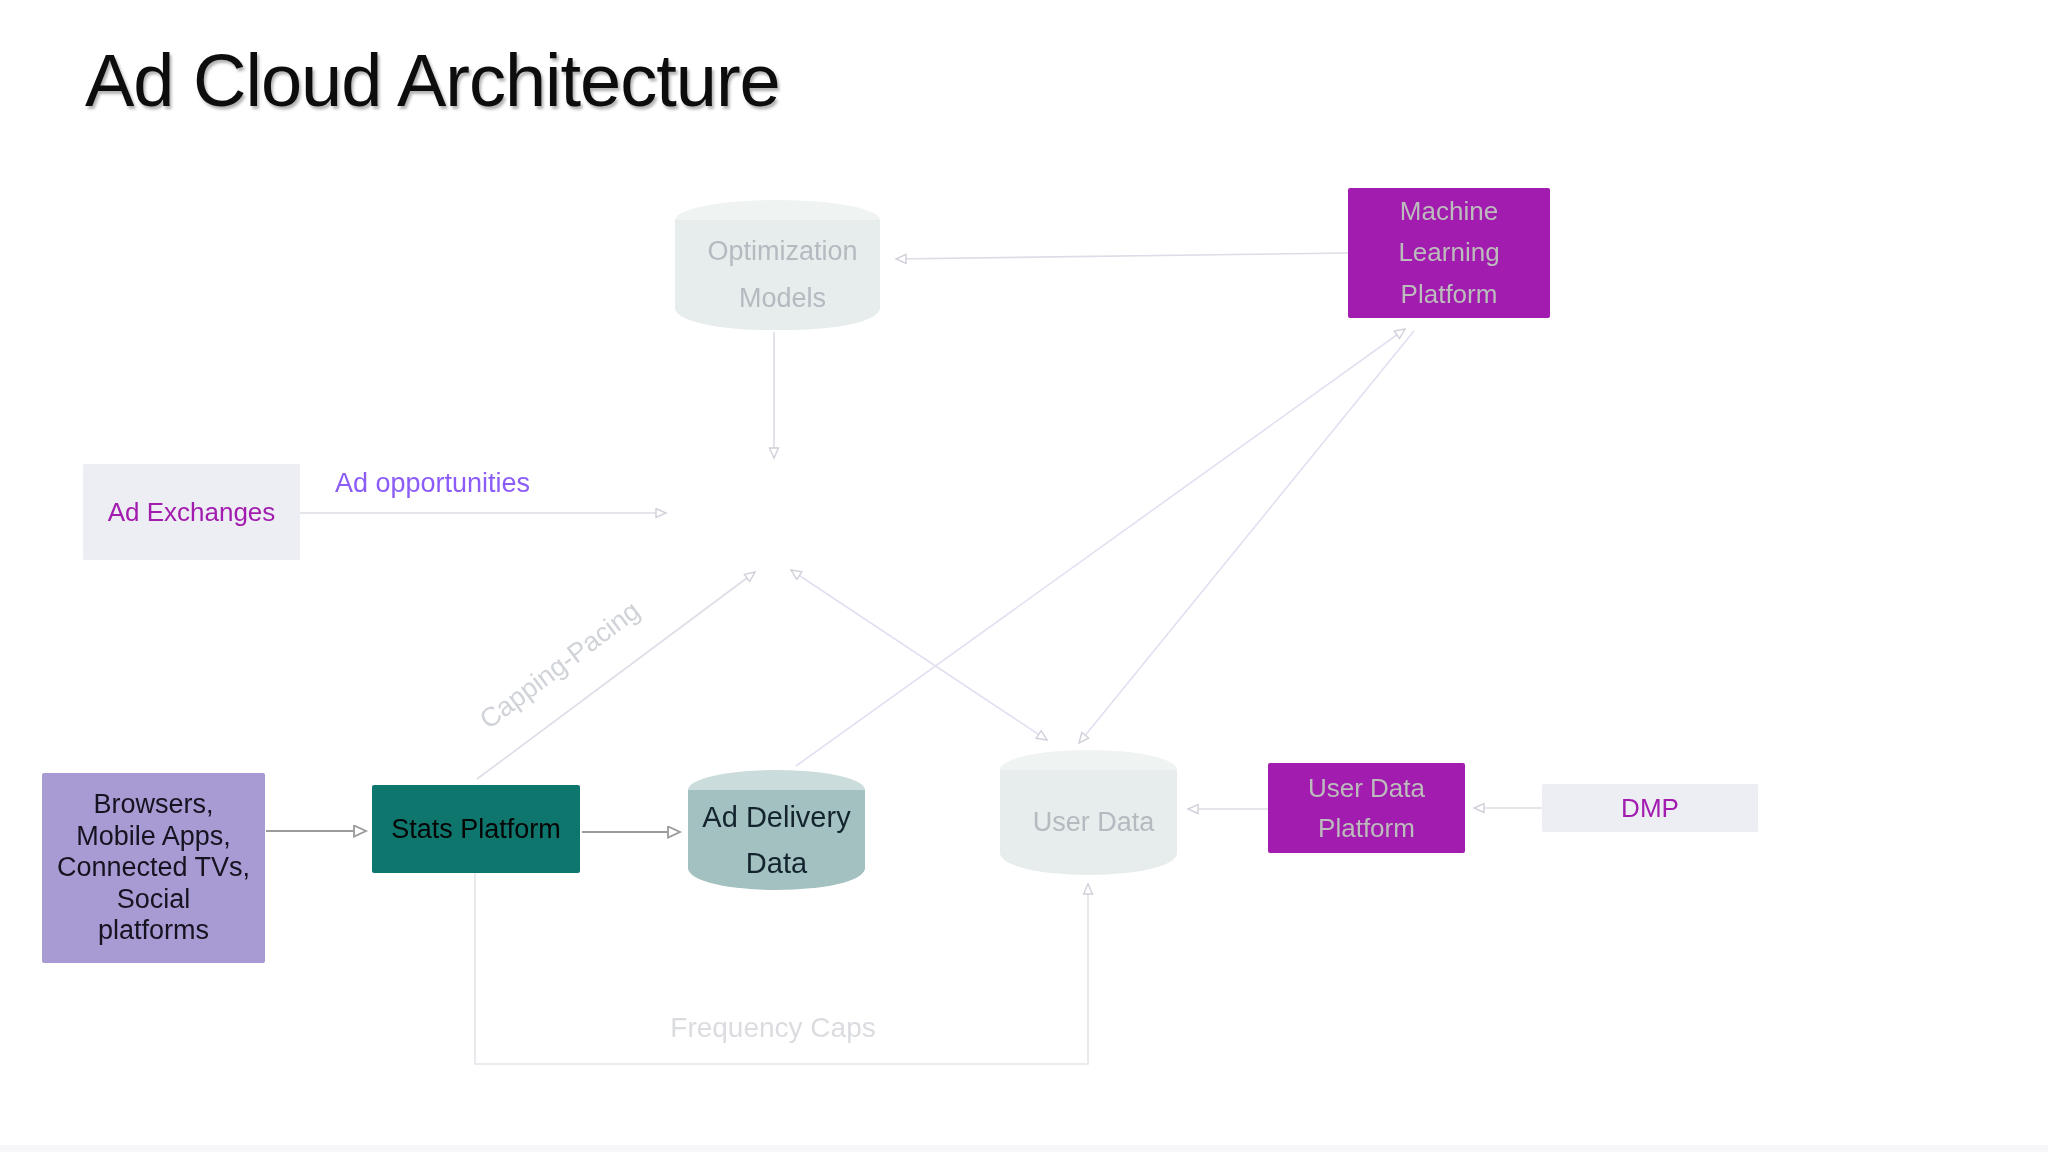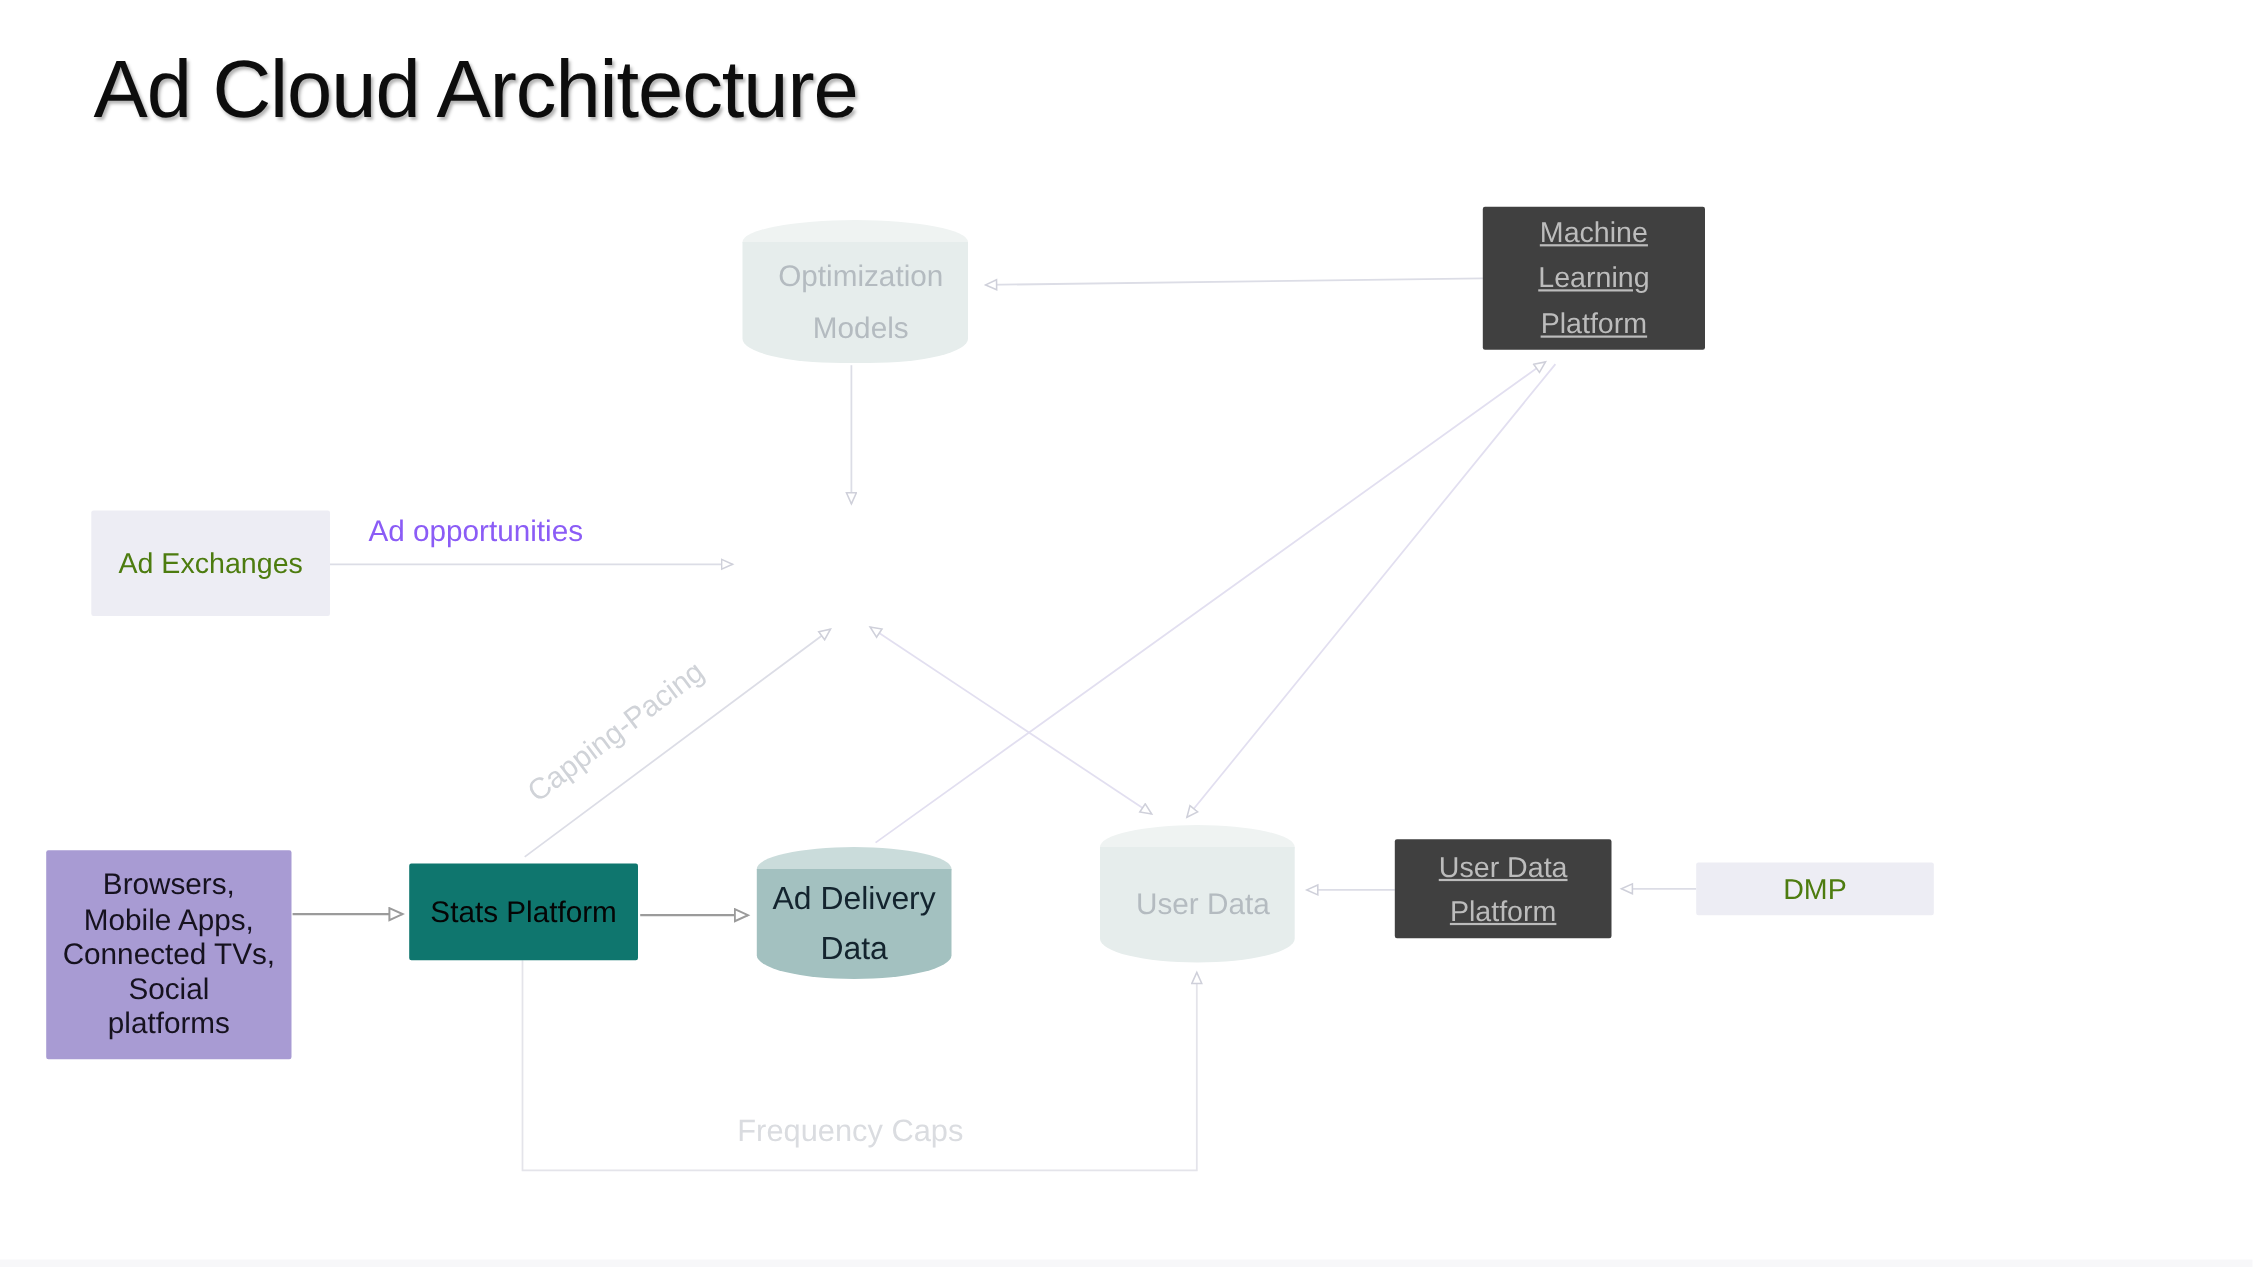--- a/index.html
+++ b/index.html
@@ -20,23 +20,23 @@
 
   .node{
     position:absolute;display:flex;align-items:center;justify-content:center;
     text-align:center;white-space:pre-line;
   }
   .box{border-radius:2px;}
   
   .purple{background:#a89bd3;color:#16121f;font-size:27px;line-height:1.17;}
   .yellow-hi{background:#0f766e;color:#050505;font-size:27px;}
   
-  .yellow-faded{background:#404040;color:#bcbcbc;text-decoration:underline;}
+  .yellow-faded{background:#a21caf;color:#bcbcbc;}
   .yellow-faded2{background:#f9efcf;color:#b3b3b3;}
-  .lavender-faded{background:#ededf4;color:#4d7c0f;}
+  .lavender-faded{background:#ededf4;color:#a21caf;}
 
   
   .cyl{position:absolute;}
   .cyl .cyl-top{position:absolute;left:0;right:0;top:0;height:40px;border-radius:50%;}
   .cyl .cyl-body{position:absolute;left:0;right:0;top:20px;bottom:0;
                  border-radius:0 0 90px 90px / 0 0 22px 22px;}
   .cyl .cyl-label{position:absolute;left:0;right:0;top:20px;bottom:0;
                   display:flex;align-items:center;justify-content:center;
                   text-align:center;white-space:pre-line;}
   .cyl.teal-hi .cyl-top{background:#cadcdb;}

